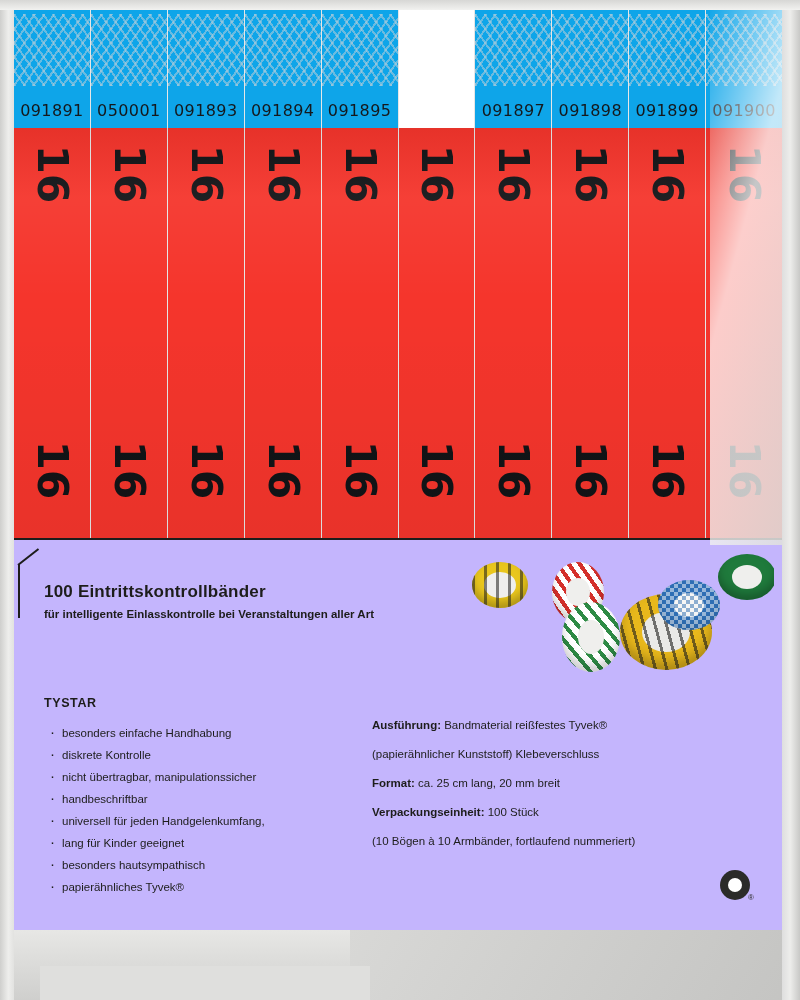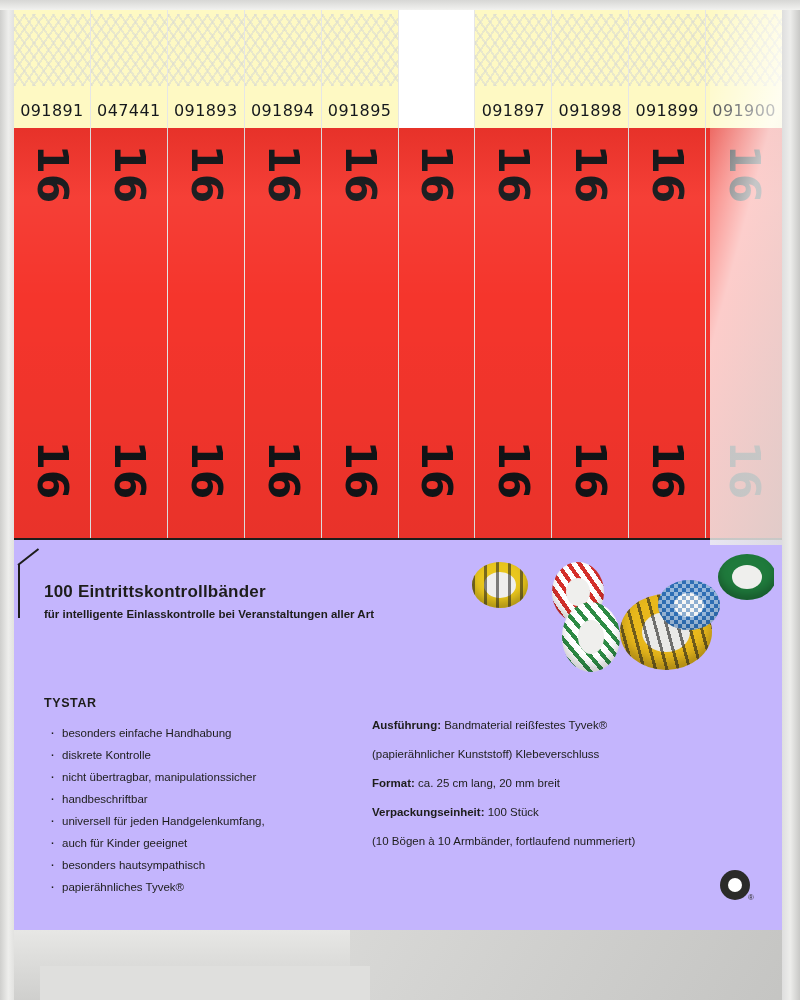--- a/index.html
+++ b/index.html
@@ -71,21 +71,21 @@
     height: 528px;
     border-right: 1px solid #e6e6e6;
     overflow: hidden;
   }
   .band:last-child { border-right: none; }
 
   .band-stub {
     position: absolute;
     left: 0; top: 0;
     width: 100%; height: 118px;
-    background: #fef9c3;
+    background: #0ea5e9;
     border-bottom: 6px solid #a3a3a3;
   }
   
   .band-stub .chev {
     position: absolute;
     left: 0; top: 4px; right: 0; height: 72px;
     background:
       repeating-linear-gradient(125deg, rgba(210,212,214,0.55) 0 2px, rgba(255,255,255,0) 2px 8px),
       repeating-linear-gradient(55deg, rgba(210,212,214,0.55) 0 2px, rgba(255,255,255,0) 2px 8px);
     opacity: .85;
@@ -315,21 +315,21 @@
           </div>
           <div class="band-body" style="background: rgb(245, 53, 44);">
             <div class="vert age-num" style="top: 16px;">16</div>
             <div class="vert slogan" style="top: 70px;"></div>
             <div class="vert age-num" style="top: 312px;">16</div>
           </div>
         </div>
         <div class="band">
           <div class="band-stub">
             <div class="chev"></div>
-            <div class="band-number">047441</div>
+            <div class="band-number">050001</div>
           </div>
           <div class="band-body" style="background: rgb(245, 53, 44);">
             <div class="vert age-num" style="top: 16px;">16</div>
             <div class="vert slogan" style="top: 70px;"></div>
             <div class="vert age-num" style="top: 312px;">16</div>
           </div>
         </div>
         <div class="band">
           <div class="band-stub">
             <div class="chev"></div>
@@ -427,21 +427,21 @@
     </div>
     <div class="card-subtitle">für intelligente Einlasskontrolle bei Veranstaltungen aller Art</div>
 
     <div class="brandname">TYSTAR</div>
     <ul class="features" id="features-list">
         <li>besonders einfache Handhabung</li>
         <li>diskrete Kontrolle</li>
         <li>nicht übertragbar, manipulationssicher</li>
         <li>handbeschriftbar</li>
         <li>universell für jeden Handgelenkumfang,</li>
-        <li>auch für Kinder geeignet</li>
+        <li>lang für Kinder geeignet</li>
         <li>besonders hautsympathisch</li>
         <li>papierähnliches Tyvek®</li>
       </ul>
 
     <div class="specs" id="specs-list">
         <p><span class="k">Ausführung:</span><span class="note"> Bandmaterial reißfestes Tyvek®</span></p>
         <p><span class="note">(papierähnlicher Kunststoff) Klebeverschluss</span></p>
         <p><span class="k">Format:</span><span class="note"> ca. 25 cm lang, 20 mm breit</span></p>
         <p><span class="k">Verpackungseinheit:</span><span class="note"> 100 Stück</span></p>
         <p><span class="note">(10 Bögen à 10 Armbänder, fortlaufend nummeriert)</span></p>

